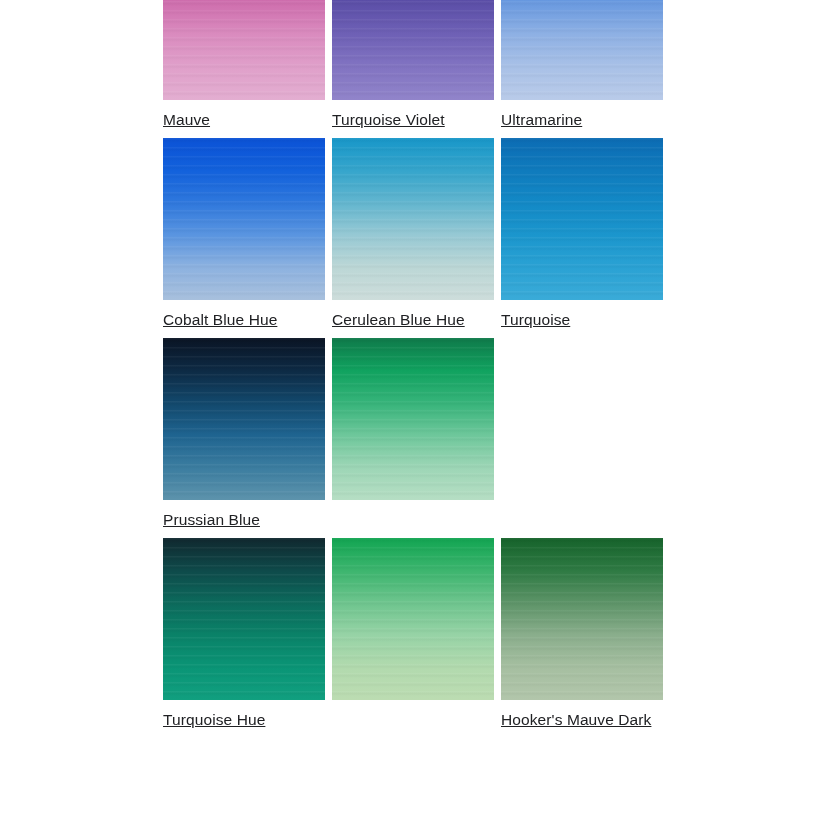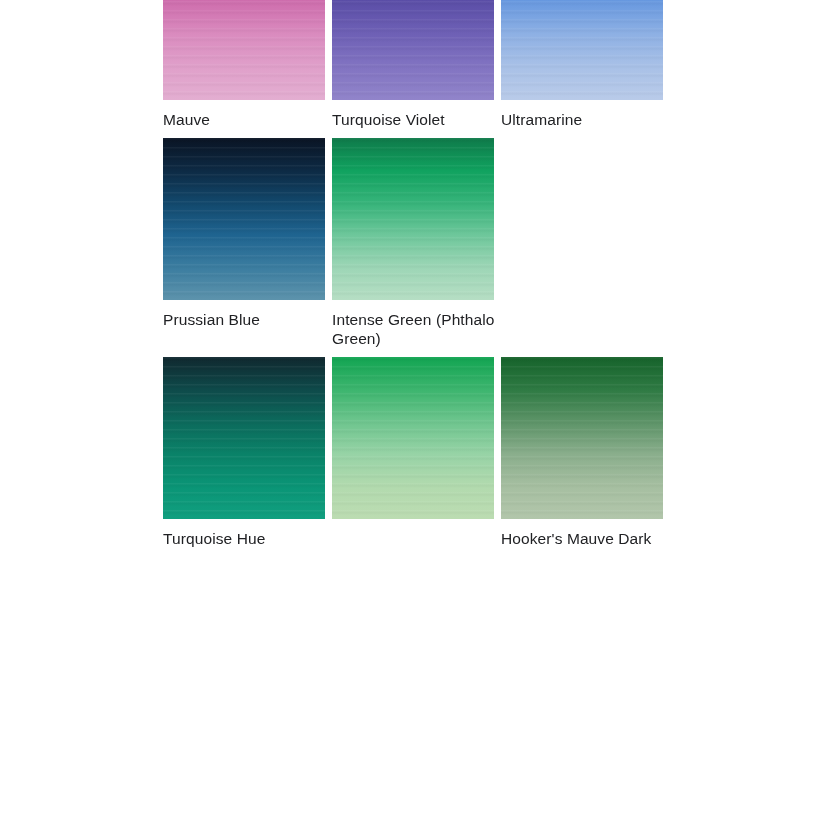--- a/index.html
+++ b/index.html
@@ -64,20 +64,21 @@
   }
 
   .swatch-label {
     margin-top: 10px;
     font-size: 15.5px;
     line-height: 19px;
     color: #202124;
     letter-spacing: 0.1px;
     white-space: normal;
     width: 175px;             
+    text-decoration: underline;
   }
 </style>
 </head>
 <body style="background: rgb(255, 255, 255);">
 
 <div id="swatch-grid">
     <div class="swatch-row">
       <div class="swatch-cell">
         <div class="swatch-chip" style="background: linear-gradient(rgb(165, 58, 142), rgb(192, 85, 159), rgb(207, 111, 174), rgb(218, 140, 191), rgb(224, 160, 202), rgb(227, 174, 209));"></div>
         <div class="swatch-label">Mauve</div>
@@ -86,26 +87,39 @@
         <div class="swatch-chip" style="background: linear-gradient(rgb(58, 47, 134), rgb(75, 63, 153), rgb(92, 79, 168), rgb(111, 97, 182), rgb(130, 116, 194), rgb(145, 132, 202));"></div>
         <div class="swatch-label">Turquoise Violet</div>
       </div>
       <div class="swatch-cell">
         <div class="swatch-chip" style="background: linear-gradient(rgb(19, 96, 210), rgb(63, 126, 217), rgb(106, 154, 224), rgb(143, 177, 228), rgb(169, 193, 231), rgb(185, 203, 233));"></div>
         <div class="swatch-label">Ultramarine</div>
       </div>
     </div>
     <div class="swatch-row">
       <div class="swatch-cell">
+        <div class="swatch-chip" style="background: linear-gradient(rgb(11, 82, 214), rgb(18, 97, 220), rgb(47, 120, 221), rgb(90, 149, 224), rgb(141, 178, 224), rgb(168, 192, 221));"></div>
+        <div class="swatch-label">Cobalt Blue Hue</div>
+      </div>
+      <div class="swatch-cell">
+        <div class="swatch-chip" style="background: linear-gradient(rgb(24, 151, 201), rgb(53, 165, 204), rgb(99, 182, 207), rgb(151, 201, 212), rgb(188, 215, 214), rgb(205, 221, 219));"></div>
+        <div class="swatch-label">Cerulean Blue Hue</div>
+      </div>
+      <div class="swatch-cell">
+        <div class="swatch-chip" style="background: linear-gradient(rgb(12, 108, 180), rgb(15, 123, 189), rgb(19, 137, 198), rgb(27, 150, 205), rgb(42, 162, 212), rgb(58, 171, 216));"></div>
+        <div class="swatch-label">Turquoise</div>
+      </div>
+    </div>
+    <div class="swatch-row">
+      <div class="swatch-cell">
         <div class="swatch-chip" style="background: linear-gradient(rgb(10, 20, 36), rgb(13, 42, 68), rgb(18, 72, 108), rgb(31, 100, 144), rgb(59, 125, 160), rgb(93, 147, 172));"></div>
         <div class="swatch-label">Prussian Blue</div>
       </div>
       <div class="swatch-cell">
         <div class="swatch-chip" style="background: linear-gradient(rgb(15, 122, 74), rgb(16, 162, 95), rgb(54, 180, 122), rgb(110, 199, 155), rgb(157, 214, 182), rgb(182, 222, 196));"></div>
-        <div class="swatch-label">Intense Green (Phthalo Green)</div>
       </div>
     </div>
     <div class="swatch-row">
       <div class="swatch-cell">
         <div class="swatch-chip" style="background: linear-gradient(rgb(16, 40, 47), rgb(14, 74, 74), rgb(12, 106, 92), rgb(10, 130, 104), rgb(10, 149, 118), rgb(17, 159, 127));"></div>
         <div class="swatch-label">Turquoise Hue</div>
       </div>
       <div class="swatch-cell">
         <div class="swatch-chip" style="background: linear-gradient(rgb(18, 165, 82), rgb(60, 181, 110), rgb(110, 197, 142), rgb(151, 211, 166), rgb(178, 218, 174), rgb(188, 220, 178));"></div>
       </div>

